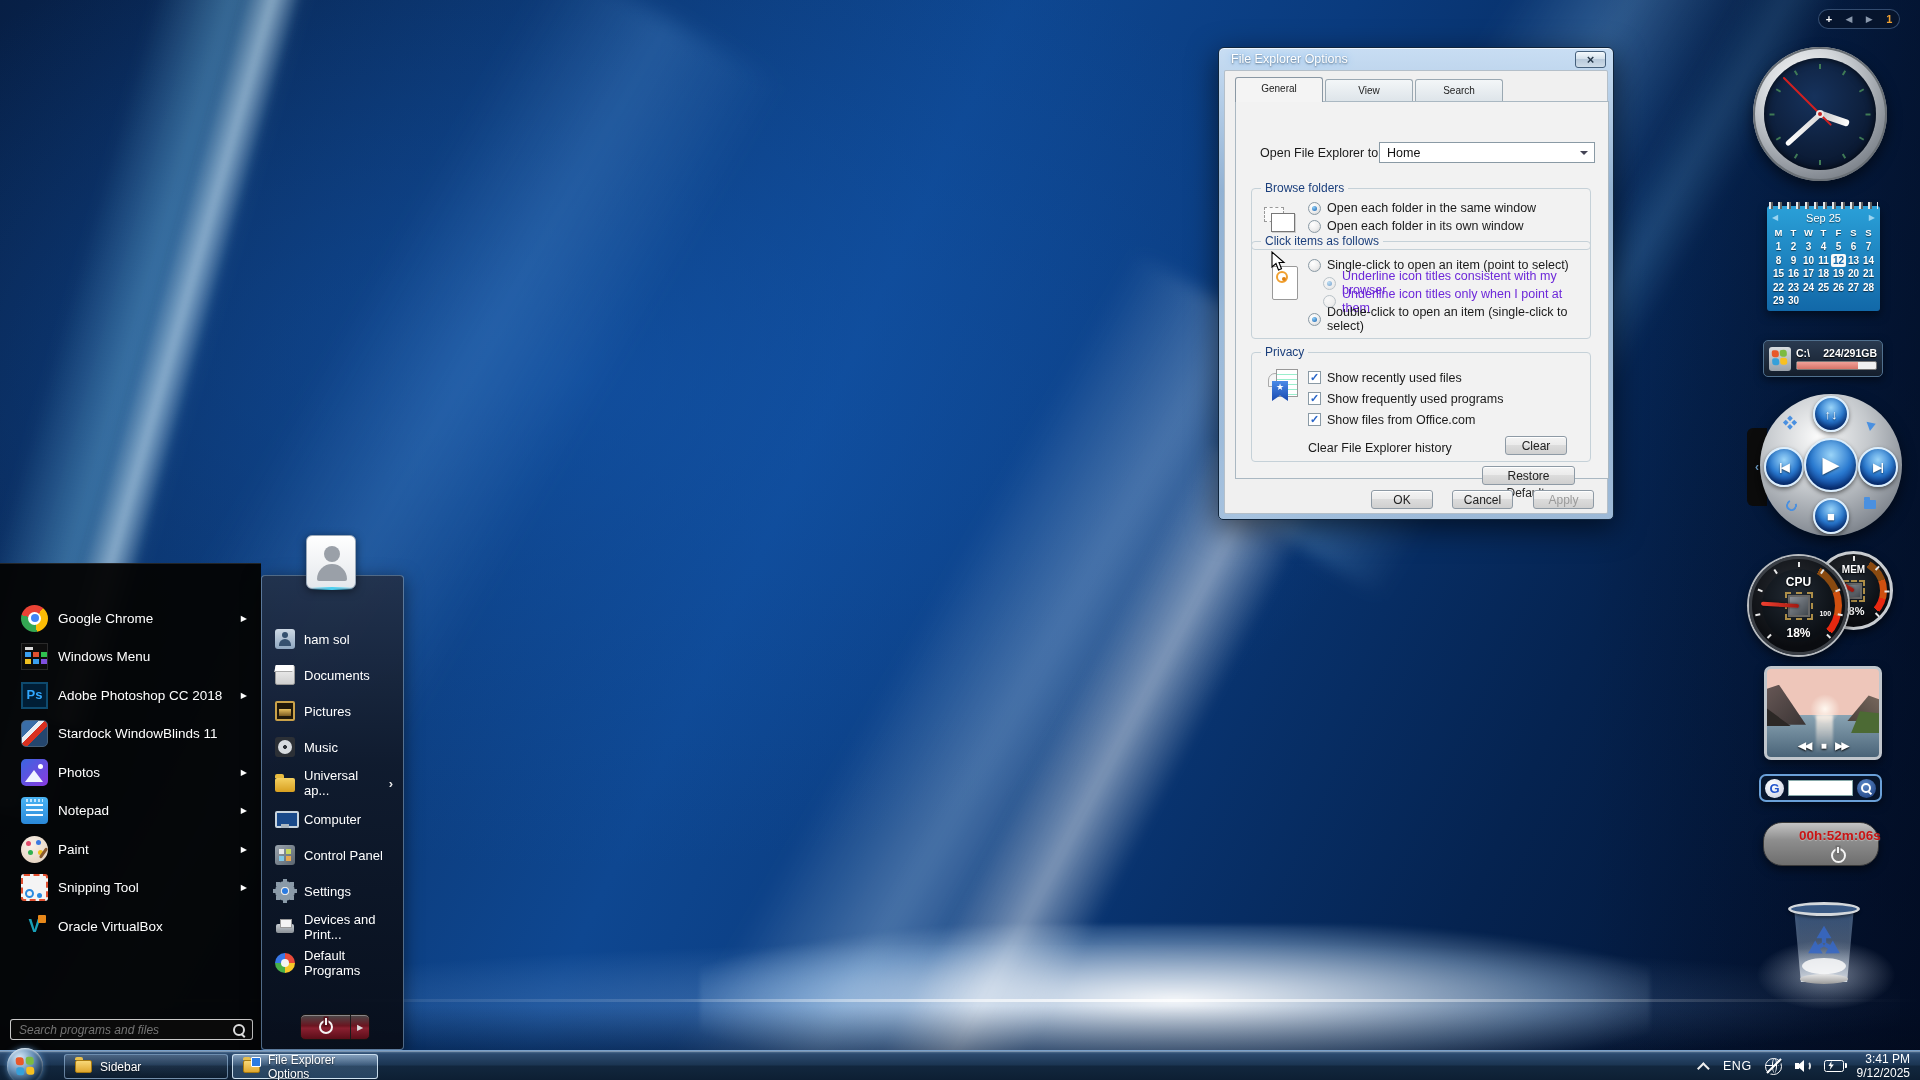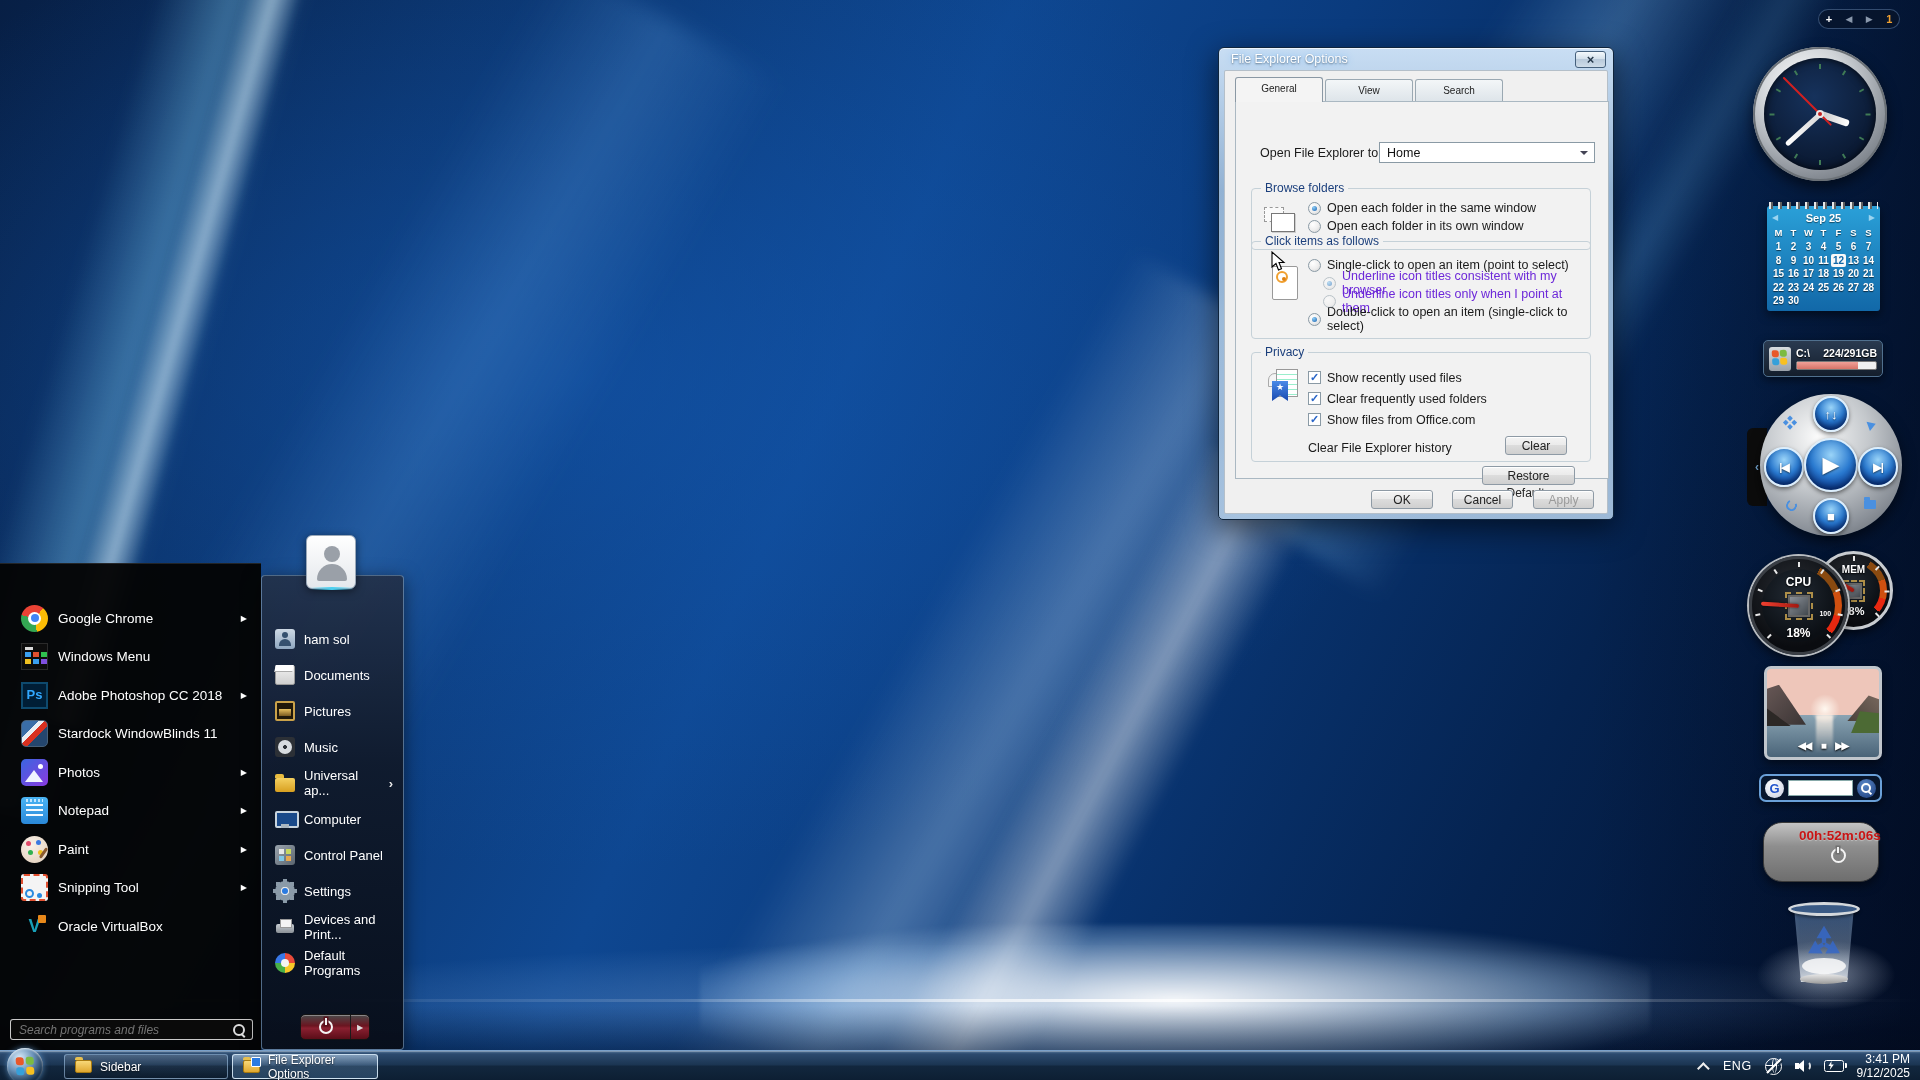--- a/index.html
+++ b/index.html
@@ -212,21 +212,21 @@
   .hand.h{width:7px;height:30px;margin-left:-3.5px;background:linear-gradient(#ffffff,#c8c8c8);transform:rotate(109deg);}
   .hand.m{width:5px;height:46px;margin-left:-2.5px;background:linear-gradient(#ffffff,#d8d8d8);transform:rotate(228deg);}
   .hand.s{width:2px;height:52px;margin-left:-1px;background:#d02020;transform:rotate(-45deg);}
   .hand.st{width:2px;height:16px;margin-left:-1px;background:#d02020;transform:rotate(135deg);}
   .ccap{position:absolute;left:calc(50% - 4px);top:calc(50% - 4px);width:8px;height:8px;border-radius:50%;background:#e8e8e8;}
   .ccap::after{content:'';position:absolute;left:2px;top:2px;width:4px;height:4px;border-radius:50%;background:#c02020;}
   .calendar{left:1767px;top:206px;width:113px;height:105px;border-radius:3px;background:linear-gradient(180deg,#2aa0d8,#1268a8);
     box-shadow:0 4px 10px rgba(0,0,0,.5);color:#fff;}
   .spiral{position:absolute;left:2px;top:-4px;width:109px;height:7px;
     background:repeating-linear-gradient(90deg,#e8e8e8 0 2px,#606060 2px 4px,transparent 4px 9px);}
-  .cal-head{position:absolute;left:0;top:6px;width:100%;text-align:center;font-size:11px;font-weight:bold;text-shadow:0 1px 1px rgba(0,0,0,.5);}
+  .cal-head{position:absolute;left:0;top:6px;width:100%;text-align:center;font-size:11px;font-weight:normal;text-shadow:0 1px 1px rgba(0,0,0,.5);}
   .cal-nav{position:absolute;top:7px;font-size:8px;color:#9ad4f0;cursor:pointer;}
   .cal-prev{left:5px;} .cal-next{right:5px;}
   .cal-days,.cal-grid{position:absolute;left:4px;width:105px;display:grid;grid-template-columns:repeat(7,1fr);text-align:center;}
   .cal-days{top:21px;font-size:9.5px;font-weight:bold;text-shadow:0 1px 1px rgba(0,0,0,.6);}
   .cal-grid{top:34px;font-size:10px;font-weight:bold;line-height:13.5px;text-shadow:0 1px 1px rgba(0,0,0,.6);}
   .cdate{cursor:pointer;} 
   .cdate.sel{background:#f8f8f8;color:#1268a8;border-radius:2px;text-shadow:none;}
   .drive{left:1763px;top:340px;width:120px;height:37px;background:linear-gradient(180deg,#2a3a50,#141e2c);border:1px solid #50708e;border-radius:5px;
     display:flex;align-items:center;padding:3px 5px;gap:5px;box-shadow:0 3px 8px rgba(0,0,0,.5);}
   .dflag{position:relative;width:22px;height:24px;background:linear-gradient(180deg,#d8dce0,#9aa2aa);border-radius:3px;flex:none;}
@@ -282,21 +282,21 @@
   .pic-ctrl span{cursor:pointer;letter-spacing:-1.5px;}
   .gsearch{left:1759px;top:774px;width:123px;height:28px;background:rgba(8,22,44,.85);border:2px solid #6aa0d8;border-radius:7px;
     display:flex;align-items:center;gap:4px;padding:0 4px;box-shadow:0 3px 8px rgba(0,0,0,.5);}
   .gicon{width:19px;height:19px;border-radius:50%;background:radial-gradient(circle at 40% 30%,#ffffff,#c8d0e0);color:#2255cc;
     font-weight:bold;font-size:13px;text-align:center;line-height:19px;flex:none;}
   .gsearch input{width:60px;height:16px;border:1px solid #8aa;background:#fff;outline:none;font-size:10px;flex:1;}
   .gmag{position:relative;width:19px;height:19px;border-radius:50%;flex:none;cursor:pointer;
     background:radial-gradient(circle at 40% 30%,#5a88c8,#1a3a78);}
   .gmag::before{content:'';position:absolute;left:4px;top:4px;width:6px;height:6px;border:2px solid #fff;border-radius:50%;}
   .gmag::after{content:'';position:absolute;left:12px;top:12px;width:2px;height:4px;background:#fff;transform:rotate(-45deg);}
-  .timer{left:1763px;top:822px;width:116px;height:60px;border:1px solid #3a3a3a;border-radius:19px;
+  .timer{left:1763px;top:822px;width:116px;height:44px;border:1px solid #3a3a3a;border-radius:19px;
     background:linear-gradient(180deg,#c4c4c4,#8e8e8e 40%,#6e6e6e);box-shadow:0 4px 10px rgba(0,0,0,.5);text-align:center;padding-left:35px;}
   .timer-val{margin-top:5px;font-size:13.5px;font-weight:bold;color:#c81414;text-shadow:0 1px 1px rgba(255,255,255,.35);}
   .timer-pwr{position:relative;width:15px;height:15px;border:2px solid #f4f4f4;border-radius:50%;margin:5px auto 0;cursor:pointer;}
   .timer-pwr::before{content:'';position:absolute;left:4px;top:-3px;width:2px;height:6px;background:#f4f4f4;box-shadow:0 0 0 1.5px rgba(110,110,110,.9);}
   .bin{left:1786px;top:900px;width:76px;height:86px;cursor:pointer;}
   .bin-glow{position:absolute;left:-30px;top:40px;width:140px;height:70px;background:radial-gradient(ellipse,rgba(230,240,255,.5),transparent 70%);}
   .bin-body{position:absolute;left:4px;top:8px;width:68px;height:74px;
     clip-path:polygon(6% 0,94% 0,84% 100%,16% 100%);
     background:linear-gradient(180deg,rgba(90,130,180,.55),rgba(200,220,240,.35) 55%,rgba(245,250,255,.75));
     box-shadow:inset 0 0 10px rgba(255,255,255,.4);}
@@ -589,21 +589,21 @@
               <div class="ribbon"></div>
               <div class="star">★</div>
           </div>
           <div class="optcol" style="top:14px;">
               <div class="optrow" style="height: 21px;">
                 <span class="checkbox">✓</span>
                 <span>Show recently used files</span>
               </div>
               <div class="optrow" style="height: 21px;">
                 <span class="checkbox">✓</span>
-                <span>Clear frequently used folders</span>
+                <span>Show frequently used programs</span>
               </div>
               <div class="optrow" style="height: 21px;">
                 <span class="checkbox">✓</span>
                 <span>Show files from Office.com</span>
               </div>
             </div>
           <span style="position:absolute;left:56px;top:88px;font-size:12.5px;color:#1a1a1a;">Clear File Explorer history</span>
           <button class="w7btn" style="left:253px;top:83px;width:62px;">Clear</button>
         </div>
 

